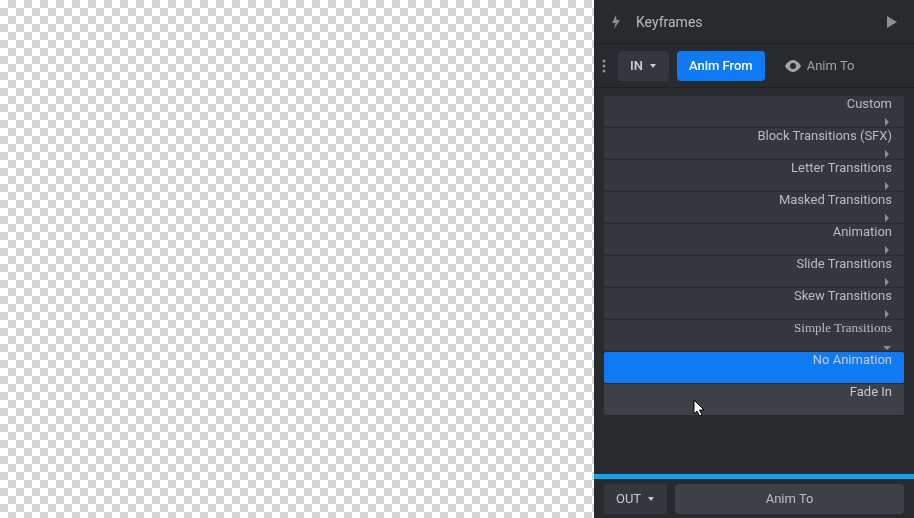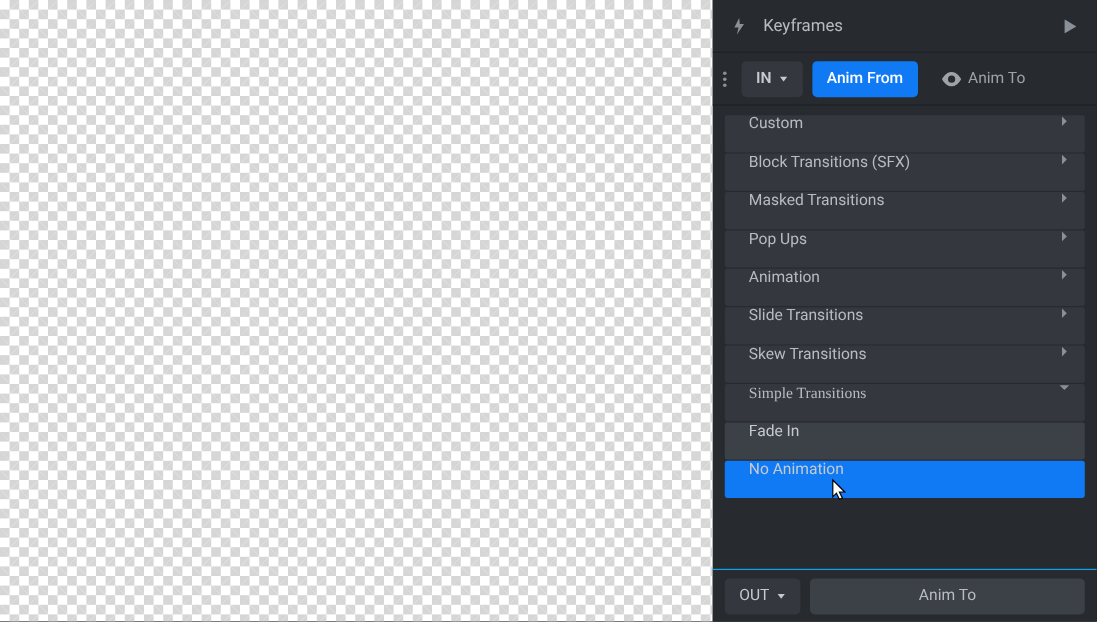--- a/index.html
+++ b/index.html
@@ -63,42 +63,43 @@
   .pill.active { background: #0f7af4; color: #fff; font-weight: 500; }
   .pill.ghost { background: transparent; color: #9ea3a9; }
   .caret-down { width: 8px; height: 8px; }
   .eye-icon { width: 16px; display:flex; align-items:center; justify-content:center; color:#9ea3a9; }
 
   .list { flex: 1; overflow-y: auto; padding: 8px 10px 8px 10px; display:flex; flex-direction:column; gap:1px; }
   .row {
     height: 31px;
     background: #34383e;
     display: flex;
-    align-items: flex-start;
+    align-items: flex-end;
     padding: 0 12px 0 20px;
     color: #b8bcc1;
     font-size: 13px;
     cursor: pointer;
     border-radius: 2px;
+    flex-direction: column;
   }
   .row.expanded { background: #34383e; font-family: Liberation Serif, serif; }
   .row .label { flex: 1; }
   .row .chev { width: 10px; display:flex; align-items:center; justify-content:center; color:#8a9097; }
   .row.selected { background: #0f7af4; color: #fff; }
   .sub { padding-left: 20px; background: #3c4147; }
   .row.sub .label { color: #c6cacf; }
 
   .footer {
     height: 44px;
     display: flex;
     align-items: center;
     gap: 8px;
     padding: 0 10px;
     background: #272b30;
-    border-top: 1px solid #0ea5e9;
+    border-top: 5px solid #0ea5e9;
   }
   .footer .pill { background: #34383e; color:#c6cacf; }
   .footer .animto { flex:1; justify-content:center; background:#3c4147; color:#b8bcc1; }
 
   .cursor {
     position: absolute;
     left: 689px;
     top: 398px;
     pointer-events: none;
   }
@@ -167,29 +168,29 @@
         </div>
         <div class="row">
           <span class="label">Block Transitions (SFX)</span>
           <span class="chev">
             <svg width="6" height="10" viewBox="0 0 6 10">
               <path d="M1 1 L5 5 L1 9 Z" fill="currentColor"></path>
             </svg>
           </span>
         </div>
         <div class="row">
+          <span class="label">Letter Transitions</span>
+          <span class="chev">
+            <svg width="6" height="10" viewBox="0 0 6 10">
+              <path d="M1 1 L5 5 L1 9 Z" fill="currentColor"></path>
+            </svg>
+          </span>
+        </div>
+        <div class="row">
           <span class="label">Masked Transitions</span>
-          <span class="chev">
-            <svg width="6" height="10" viewBox="0 0 6 10">
-              <path d="M1 1 L5 5 L1 9 Z" fill="currentColor"></path>
-            </svg>
-          </span>
-        </div>
-        <div class="row">
-          <span class="label">Pop Ups</span>
           <span class="chev">
             <svg width="6" height="10" viewBox="0 0 6 10">
               <path d="M1 1 L5 5 L1 9 Z" fill="currentColor"></path>
             </svg>
           </span>
         </div>
         <div class="row">
           <span class="label">Animation</span>
           <span class="chev">
             <svg width="6" height="10" viewBox="0 0 6 10">
@@ -214,25 +215,25 @@
           </span>
         </div>
         <div class="row expanded">
           <span class="label">Simple Transitions</span>
           <span class="chev">
             <svg width="10" height="6" viewBox="0 0 10 6">
               <path d="M1 1 L5 5 L9 1 Z" fill="currentColor"></path>
             </svg>
           </span>
         </div>
+        <div class="row sub selected">
+          <span class="label">No Animation</span>
+        </div>
         <div class="row sub">
           <span class="label">Fade In</span>
-        </div>
-        <div class="row sub selected">
-          <span class="label">No Animation</span>
         </div>
       </div>
 
     <div class="footer">
       <div class="pill">
         <span>OUT</span>
         <span>
           <svg class="caret-down" viewBox="0 0 8 8">
               <path d="M1 2 L4 6 L7 2 Z" fill="currentColor"></path>
             </svg>

